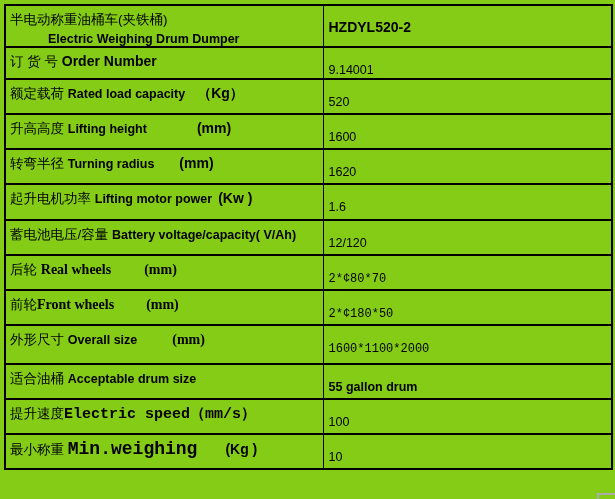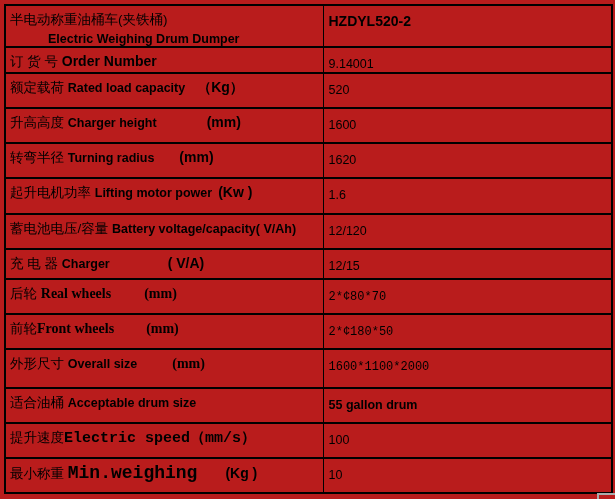--- a/index.html
+++ b/index.html
@@ -1,23 +1,23 @@
 <!DOCTYPE html>
 <html><head>
 <meta charset="utf-8">
 <style>
   html,body{margin:0;padding:0;background:#fff;}
-  .page{position:relative;width:615px;height:499px;background:#b91c1c;overflow:hidden;
+  .page{position:relative;width:615px;height:499px;background:#84cc16;overflow:hidden;
         font-family:"Liberation Sans",sans-serif;color:#000;}
   table.spec{position:absolute;left:4px;top:4px;width:607px;border-collapse:collapse;
              table-layout:fixed;border:2px solid #000;}
   td{border-top:2px solid #000;border-bottom:2px solid #000;
      border-left:1px solid #000;border-right:1px solid #000;
      vertical-align:top;padding:4px 2px 0 4px;overflow:hidden;box-sizing:border-box;}
-  td.vcell{padding-left:5px;padding-top:6px;}
+  td.vcell{padding-left:5px;padding-top:12px;}
   
   .cn{font-family:"Liberation Sans",sans-serif;font-size:13.5px;white-space:pre;}
   .en-b{font-family:"Liberation Sans",sans-serif;font-weight:bold;font-size:12.5px;white-space:pre;}
   .en-b-lg{font-family:"Liberation Sans",sans-serif;font-weight:bold;font-size:14px;white-space:pre;}
   .u-b{font-family:"Liberation Sans",sans-serif;font-weight:bold;font-size:14px;white-space:pre;}
   .mono-b{font-family:Liberation Serif, serif;font-weight:bold;font-size:14px;white-space:pre;}
   .mono-b-lg{font-family:"Liberation Mono","DejaVu Sans Mono",monospace;font-weight:bold;font-size:15px;white-space:pre;}
   .mono-b-sm{font-family:"Liberation Mono","DejaVu Sans Mono",monospace;font-weight:bold;font-size:18px;white-space:pre;}
   .val{font-size:12.5px;}
   .val-b{font-size:12.5px;font-weight:bold;}
@@ -64,21 +64,21 @@
 
     <tr class="h35">
       <td>
         <span class="cn">额定载荷 </span><span class="en-b">Rated load capacity</span><span class="u-b m12">（Kg）</span>
       </td>
       <td class="vcell"><span class="val">520</span></td>
     </tr>
 
     <tr class="h35">
       <td>
-        <span class="cn">升高高度 </span><span class="en-b">Charger height</span><span class="u-b m50">(mm)</span>
+        <span class="cn">升高高度 </span><span class="en-b">Lifting height</span><span class="u-b m50">(mm)</span>
       </td>
       <td class="vcell"><span class="val">1600</span></td>
     </tr>
 
     <tr class="h35">
       <td>
         <span class="cn">转弯半径 </span><span class="en-b">Turning radius</span><span class="u-b m25">(mm)</span>
       </td>
       <td class="vcell"><span class="val">1620</span></td>
     </tr>
@@ -90,26 +90,20 @@
       <td class="vcell"><span class="val">1.6</span></td>
     </tr>
 
     <tr class="h35">
       <td>
         <span class="cn">蓄电池电压/容量 </span><span class="en-b">Battery voltage/capacity( V/Ah)</span>
       </td>
       <td class="vcell"><span class="val">12/120</span></td>
     </tr>
 
-    <tr class="h30">
-      <td>
-        <span class="cn">充 电 器 </span><span class="en-b">Charger</span><span class="u-b m58">( V/A)</span>
-      </td>
-      <td class="vcell"><span class="val">12/15</span></td>
-    </tr>
 
     <tr class="h35">
       <td>
         <span class="cn">后轮 </span><span class="mono-b">Real wheels</span><span class="mono-b m33">(mm)</span>
       </td>
       <td class="vcell"><span class="val-mono">2*¢80*70</span></td>
     </tr>
 
     <tr class="h35">
       <td>

